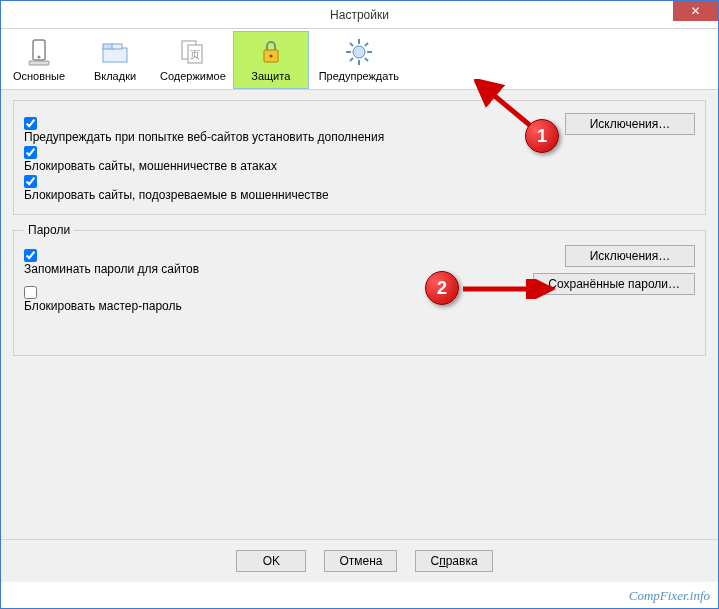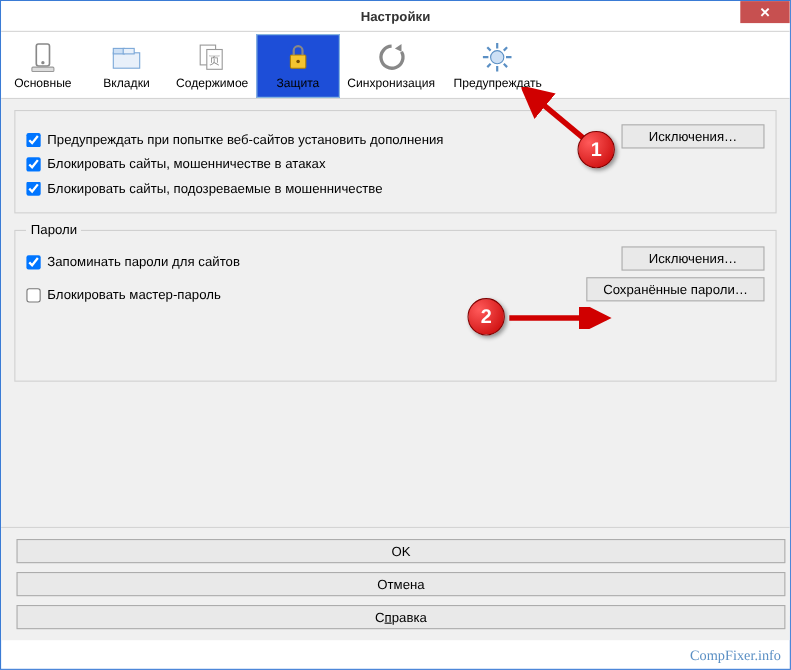--- a/index.html
+++ b/index.html
@@ -14,21 +14,20 @@
     border: 1px solid #3a7bd5;
   }
   
   .titlebar {
     height: 28px;
     background: #fff;
     border-bottom: 1px solid #d4d4d4;
     display: flex;
     align-items: center;
     position: relative;
-    font-weight: bold;
   }
   .titlebar .title {
     flex: 1;
     text-align: center;
     font-size: 12px;
     color: #333;
   }
   .titlebar .close-btn {
     position: absolute;
     right: 0;
@@ -55,21 +54,21 @@
     display: flex;
     flex-direction: column;
     align-items: center;
     justify-content: flex-start;
     padding: 4px 6px 6px 6px;
     min-width: 76px;
     cursor: pointer;
     border: 1px solid transparent;
   }
   .tool-item.active {
-    background: #1d4ed8;
+    background: #bef264;
     border: 1px solid #92c0e0;
   }
   .tool-item .icon {
     width: 32px;
     height: 32px;
     display: flex;
     align-items: center;
     justify-content: center;
     margin-bottom: 2px;
   }
@@ -99,22 +98,23 @@
     color: #000;
   }
   .row {
     display: flex;
     align-items: center;
     margin: 2px 0;
     min-height: 20px;
   }
   .row label {
     display: flex;
-    align-items: center;
+    align-items: flex-start;
     cursor: pointer;
+    flex-direction: column;
   }
   .row input[type=checkbox] {
     margin: 0 6px 0 0;
     width: 13px;
     height: 13px;
   }
   .btn {
     background: #e9e9e9;
     border: 1px solid #acacac;
     padding: 3px 14px;
@@ -146,30 +146,30 @@
     position: absolute;
     bottom: 26px;
     left: 0;
     right: 0;
     border-top: 1px solid #d4d4d4;
     padding: 10px 4px;
     display: flex;
     justify-content: center;
     gap: 8px;
     background: #f0f0f0;
-    flex-direction: column;
   }
 
   
   .watermark {
     position: absolute;
     bottom: 4px;
     right: 8px;
     font-size: 13px;
     color: #5a8fc4;
+    font-style: italic;
     font-family: Georgia, serif;
   }
 
   
   .anno-bubble {
     position: absolute;
     width: 34px;
     height: 34px;
     border-radius: 50%;
     background: radial-gradient(circle at 30% 30%, #ff5a5a, #c40000);
@@ -241,29 +241,20 @@
     <div class="icon">
       <svg width="32" height="32" viewBox="0 0 32 32">
         <rect x="9" y="14" width="14" height="12" rx="1" fill="#f4c430" stroke="#b08000"></rect>
         <path d="M12 14 V10 a4 4 0 0 1 8 0 V14" fill="none" stroke="#888" stroke-width="2"></path>
         <circle cx="16" cy="20" r="1.6" fill="#7a5000"></circle>
       </svg>
     </div>
     <div class="label">Защита</div>
   </div>
 
-  <div class="tool-item">
-    <div class="icon">
-      <svg width="32" height="32" viewBox="0 0 32 32">
-        <path d="M16 6 a10 10 0 1 0 9 5" fill="none" stroke="#888" stroke-width="3"></path>
-        <polygon points="25,11 25,4 19,8" fill="#888"></polygon>
-      </svg>
-    </div>
-    <div class="label">Синхронизация</div>
-  </div>
 
   <div class="tool-item" style="min-width:100px">
     <div class="icon">
       <svg width="32" height="32" viewBox="0 0 32 32">
         <circle cx="16" cy="16" r="6" fill="#cde0f5" stroke="#5a8fc4"></circle>
         <g stroke="#5a8fc4" stroke-width="2">
           <line x1="16" y1="3" x2="16" y2="8"></line>
           <line x1="16" y1="24" x2="16" y2="29"></line>
           <line x1="3" y1="16" x2="8" y2="16"></line>
           <line x1="24" y1="16" x2="29" y2="16"></line>
@@ -297,21 +288,21 @@
       </label>
     </div>
     <div class="row">
       <label>
         <input type="checkbox" checked="" style="">
         <span>Блокировать сайты, подозреваемые в мошенничестве</span>
       </label>
     </div>
   </fieldset>
 
-  <fieldset style="padding-bottom:30px;">
+  <fieldset style="padding-bottom:4px;">
     <legend>Пароли</legend>
     <div class="right-col pwd">
       <button class="btn">Исключения…</button>
       <button class="btn">Сохранённые пароли…</button>
     </div>
     <div class="row">
       <label>
         <input type="checkbox" checked="" style="">
         <span>Запоминать пароли для сайтов</span>
       </label>

